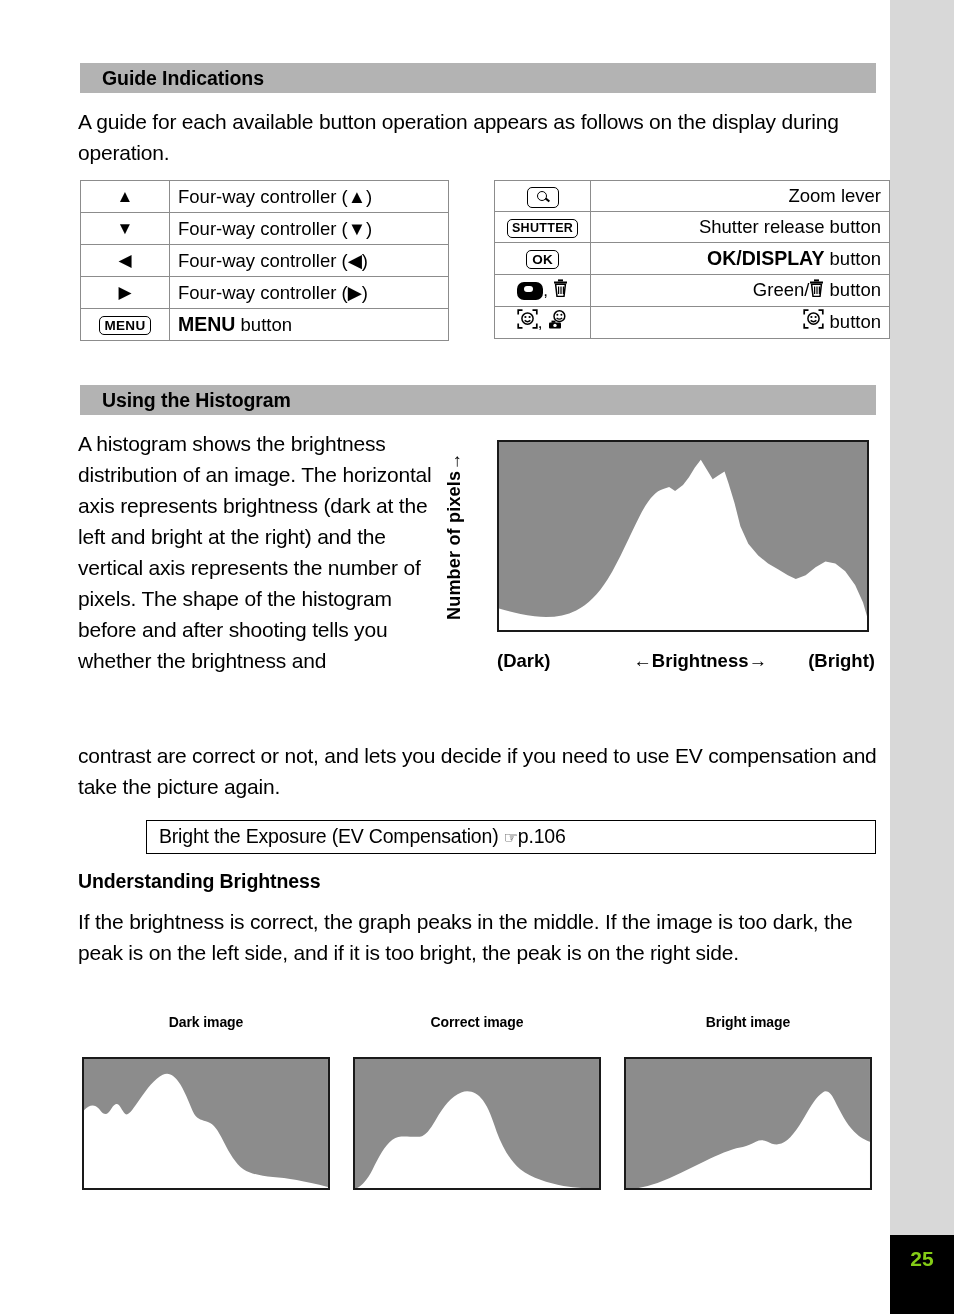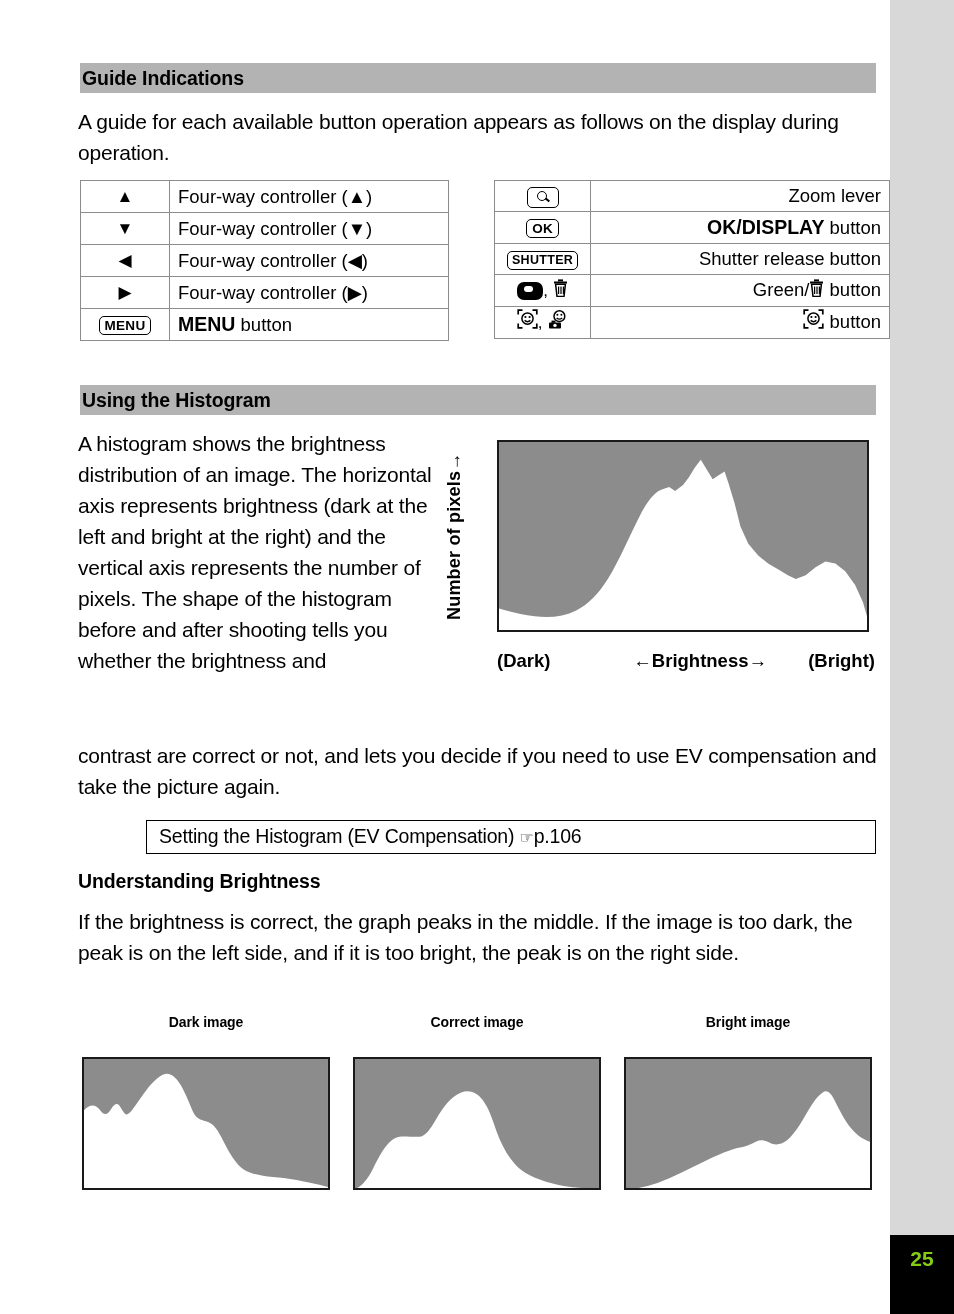--- a/index.html
+++ b/index.html
@@ -48,21 +48,21 @@
   
   .section-head {
     position: absolute;
     left: 80px;
     width: 796px;
     height: 30px;
     background: #b3b3b3;
     font-weight: bold;
     font-size: 19.5px;
     line-height: 30px;
-    padding-left: 2px;
+    padding-left: 22px;
     box-sizing: border-box;
     letter-spacing: -0.1px;
   }
   #head-guide { top: 63px; }
   #head-hist  { top: 385px; }
 
   
   .para {
     position: absolute;
     font-size: 21px;
@@ -299,29 +299,29 @@
   <table class="guide" id="table-right">
     <tbody>
         <tr>
       <td class="key">
         <span class="icon-zoom"></span>
       </td>
       <td class="desc">Zoom lever</td>
     </tr>
     <tr>
       <td class="key">
+        <span class="btnbox sm">SHUTTER</span>
+      </td>
+      <td class="desc">Shutter release button</td>
+    </tr>
+    <tr>
+      <td class="key">
         <span class="btnbox">OK</span>
       </td>
       <td class="desc"><span class="bold-label">OK</span><span class="bold-label">/</span><span class="bold-label">DISPLAY</span><span> button</span></td>
-    </tr>
-    <tr>
-      <td class="key">
-        <span class="btnbox sm">SHUTTER</span>
-      </td>
-      <td class="desc">Shutter release button</td>
     </tr>
     <tr>
       <td class="key">
         <span class="icon-green"></span><span class="glyph">,&nbsp;</span><span class="icon-trash"><svg width="15" height="18" viewBox="0 0 15 18">
                 <rect x="1" y="2.5" width="13" height="2" fill="#000"></rect>
                 <rect x="5" y="0.4" width="5" height="2" fill="#000"></rect>
                 <path d="M2.6 5.2 L12.4 5.2 L11 17.4 L4 17.4 Z" fill="none" stroke="#000" stroke-width="1.5"></path>
                 <rect x="5" y="7.5" width="1.2" height="7.5" fill="#000"></rect>
                 <rect x="7.4" y="7.5" width="1.2" height="7.5" fill="#000"></rect>
                 <rect x="9.8" y="7.5" width="1.2" height="7.5" fill="#000"></rect>
@@ -392,21 +392,21 @@
 
   <div class="axis-x-row">
     <span class="ax-dark">(Dark)</span>
     <span class="ax-mid">←Brightness→</span>
     <span class="ax-bright">(Bright)</span>
   </div>
 
   <div class="para" id="para-hist-wide">contrast are correct or not, and lets you decide if you need to use EV compensation and take the picture again.</div>
 
   <div class="ref-box">
-    <span>Setting the Histogram (EV Compensation) </span><span class="hand">☞</span><span>p.106</span>
+    <span>Bright the Exposure (EV Compensation) </span><span class="hand">☞</span><span>p.106</span>
   </div>
 
   <div class="subhead">Understanding Brightness</div>
 
   <div class="para" id="para-ub">If the brightness is correct, the graph peaks in the middle. If the image is too dark, the peak is on the left side, and if it is too bright, the peak is on the right side.</div>
 
   <div class="mini-caption" id="cap-dark">Dark image</div>
   <div class="mini-box" id="mini-dark">
     <svg viewBox="0 0 248 133" preserveAspectRatio="none">
       <rect x="0" y="0" width="248" height="133" fill="#8c8c8c"></rect>

